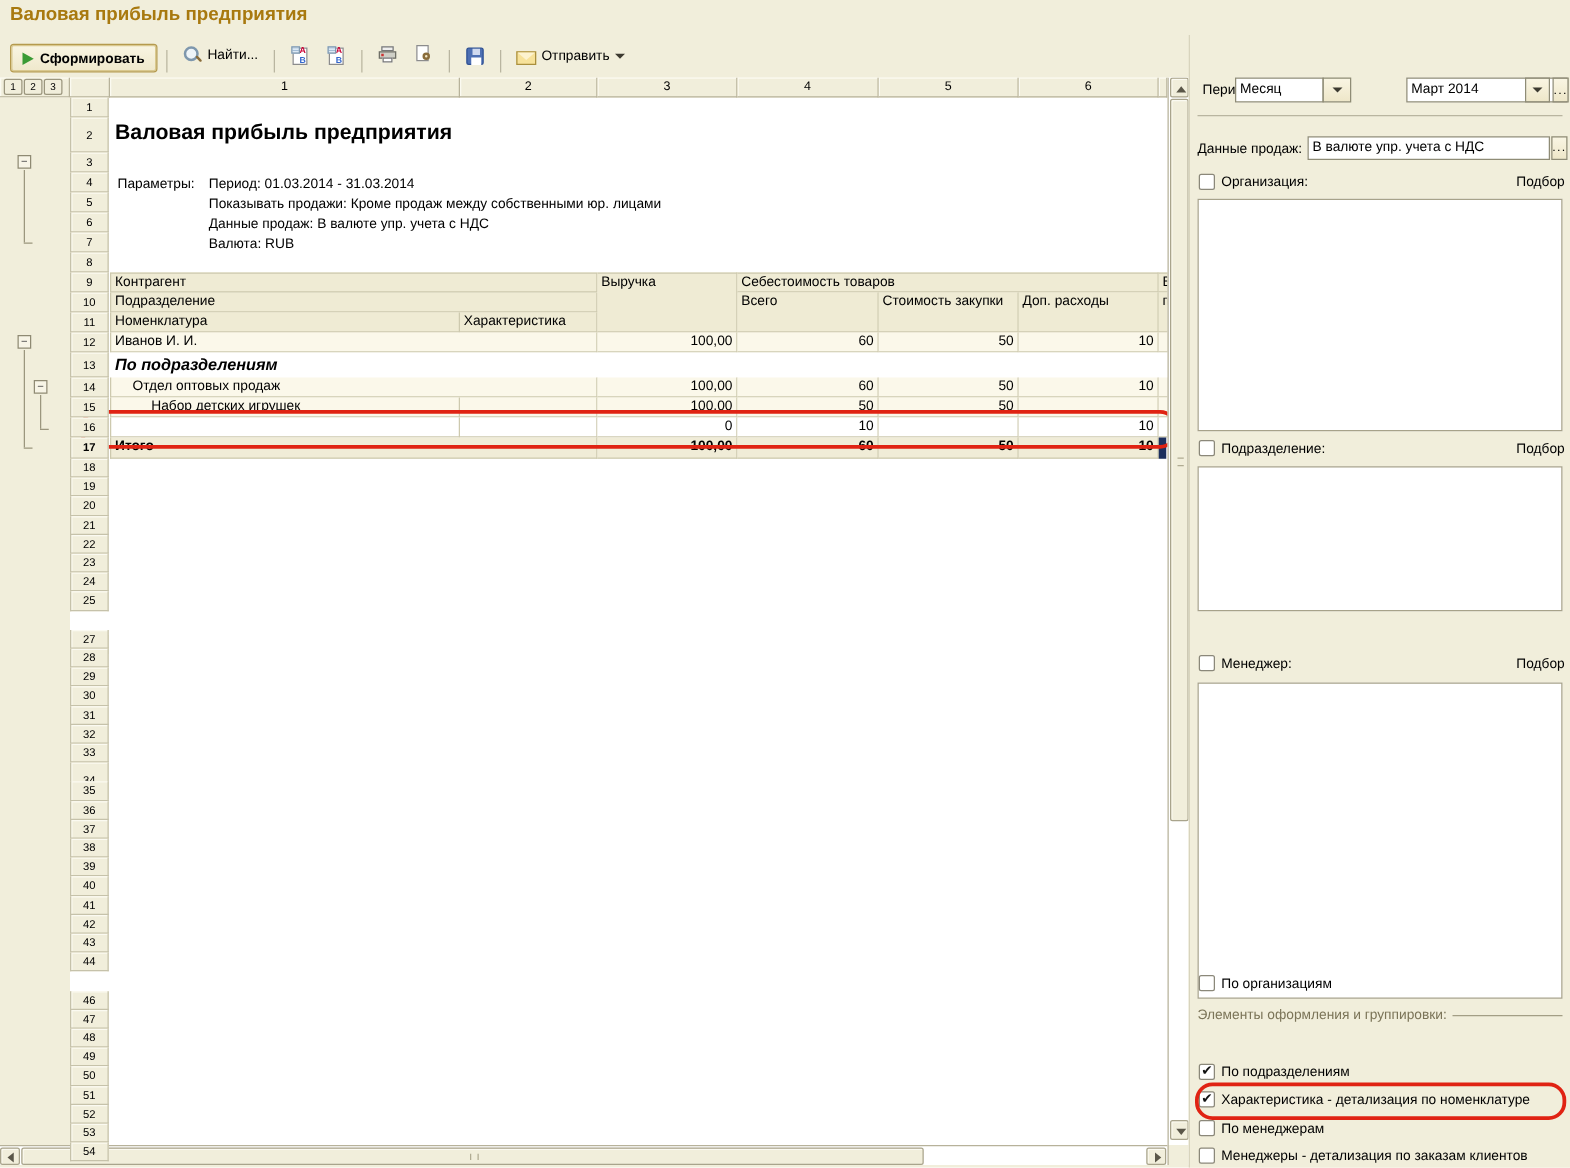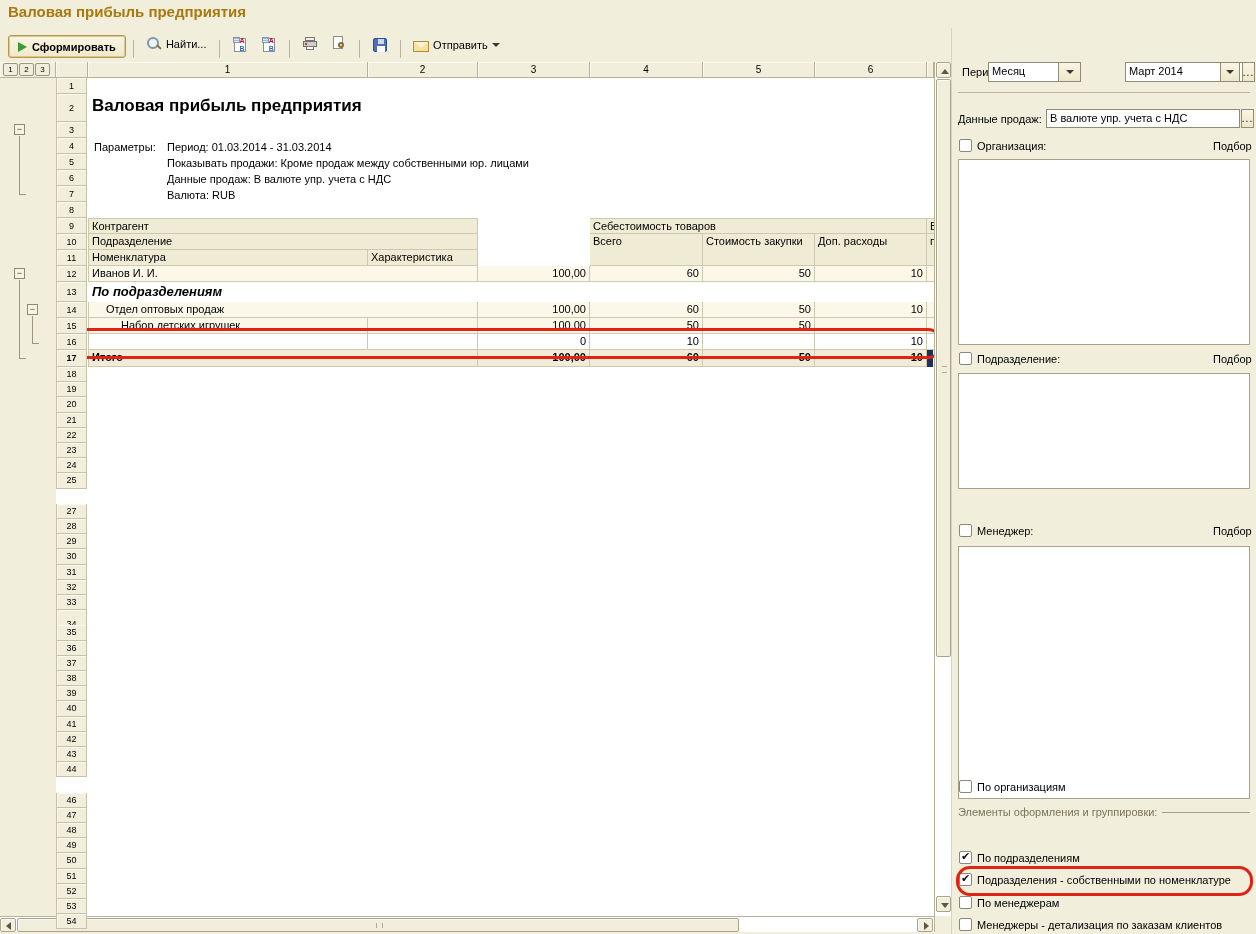--- a/index.html
+++ b/index.html
@@ -233,20 +233,21 @@
   <div class="rep-param" style="left:167px;top:95px;">Показывать продажи: Кроме продаж между собственными юр. лицами</div>
   <div class="rep-param" style="left:167px;top:111px;">Данные продаж: В валюте упр. учета с НДС</div>
   <div class="rep-param" style="left:167px;top:127px;">Валюта: RUB</div>
 
   <div class="tbl">
 
     <div class="c hd first nt" style="left:0;top:16px;width:390px;height:16px;">Подразделение</div>
     <div class="c hd first" style="left:0;top:0;width:390px;height:16px;">Контрагент</div>
     <div class="c hd first nt" style="left:0;top:32px;width:280px;height:16px;">Номенклатура</div>
     <div class="c hd nt" style="left:280px;top:32px;width:110px;height:16px;">Характеристика</div>
+    <div class="c hd" style="left:390px;top:0;width:112px;height:48px;">Выручка</div>
     <div class="c hd" style="left:502px;top:0;width:337px;height:16px;">Себестоимость товаров</div>
     <div class="c hd nt" style="left:502px;top:16px;width:113px;height:32px;">Всего</div>
     <div class="c hd nt" style="left:615px;top:16px;width:112px;height:32px;">Стоимость закупки</div>
     <div class="c hd nt" style="left:727px;top:16px;width:112px;height:32px;">Доп. расходы</div>
     <div class="c hd" style="left:839px;top:0;width:8px;height:16px;">В</div>
     <div class="c hd nt" style="left:839px;top:16px;width:8px;height:32px;">п</div>
 
     <div class="c data first" style="left:0;top:48px;width:390px;height:16px;">Иванов И. И.</div>
     <div class="c data num" style="left:390px;top:48px;width:112px;height:16px;">100,00</div>
     <div class="c data num" style="left:502px;top:48px;width:113px;height:16px;">60</div>
@@ -417,21 +418,21 @@
 <div class="cb" style="left:959px;top:780px;">
   <span class="box"></span>
   <span>По организациям</span>
   </div>
 <div class="cb" style="left:959px;top:851px;">
   <span class="box on"></span>
   <span>По подразделениям</span>
   </div>
 <div class="cb" style="left:959px;top:873px;">
   <span class="box on"></span>
-  <span>Подразделения - собственными по номенклатуре</span>
+  <span>Характеристика - детализация по номенклатуре</span>
   </div>
 <div class="cb" style="left:959px;top:896px;">
   <span class="box"></span>
   <span>По менеджерам</span>
   </div>
 <div class="cb" style="left:959px;top:918px;">
   <span class="box"></span>
   <span>Менеджеры - детализация по заказам клиентов</span>
   </div>
 

